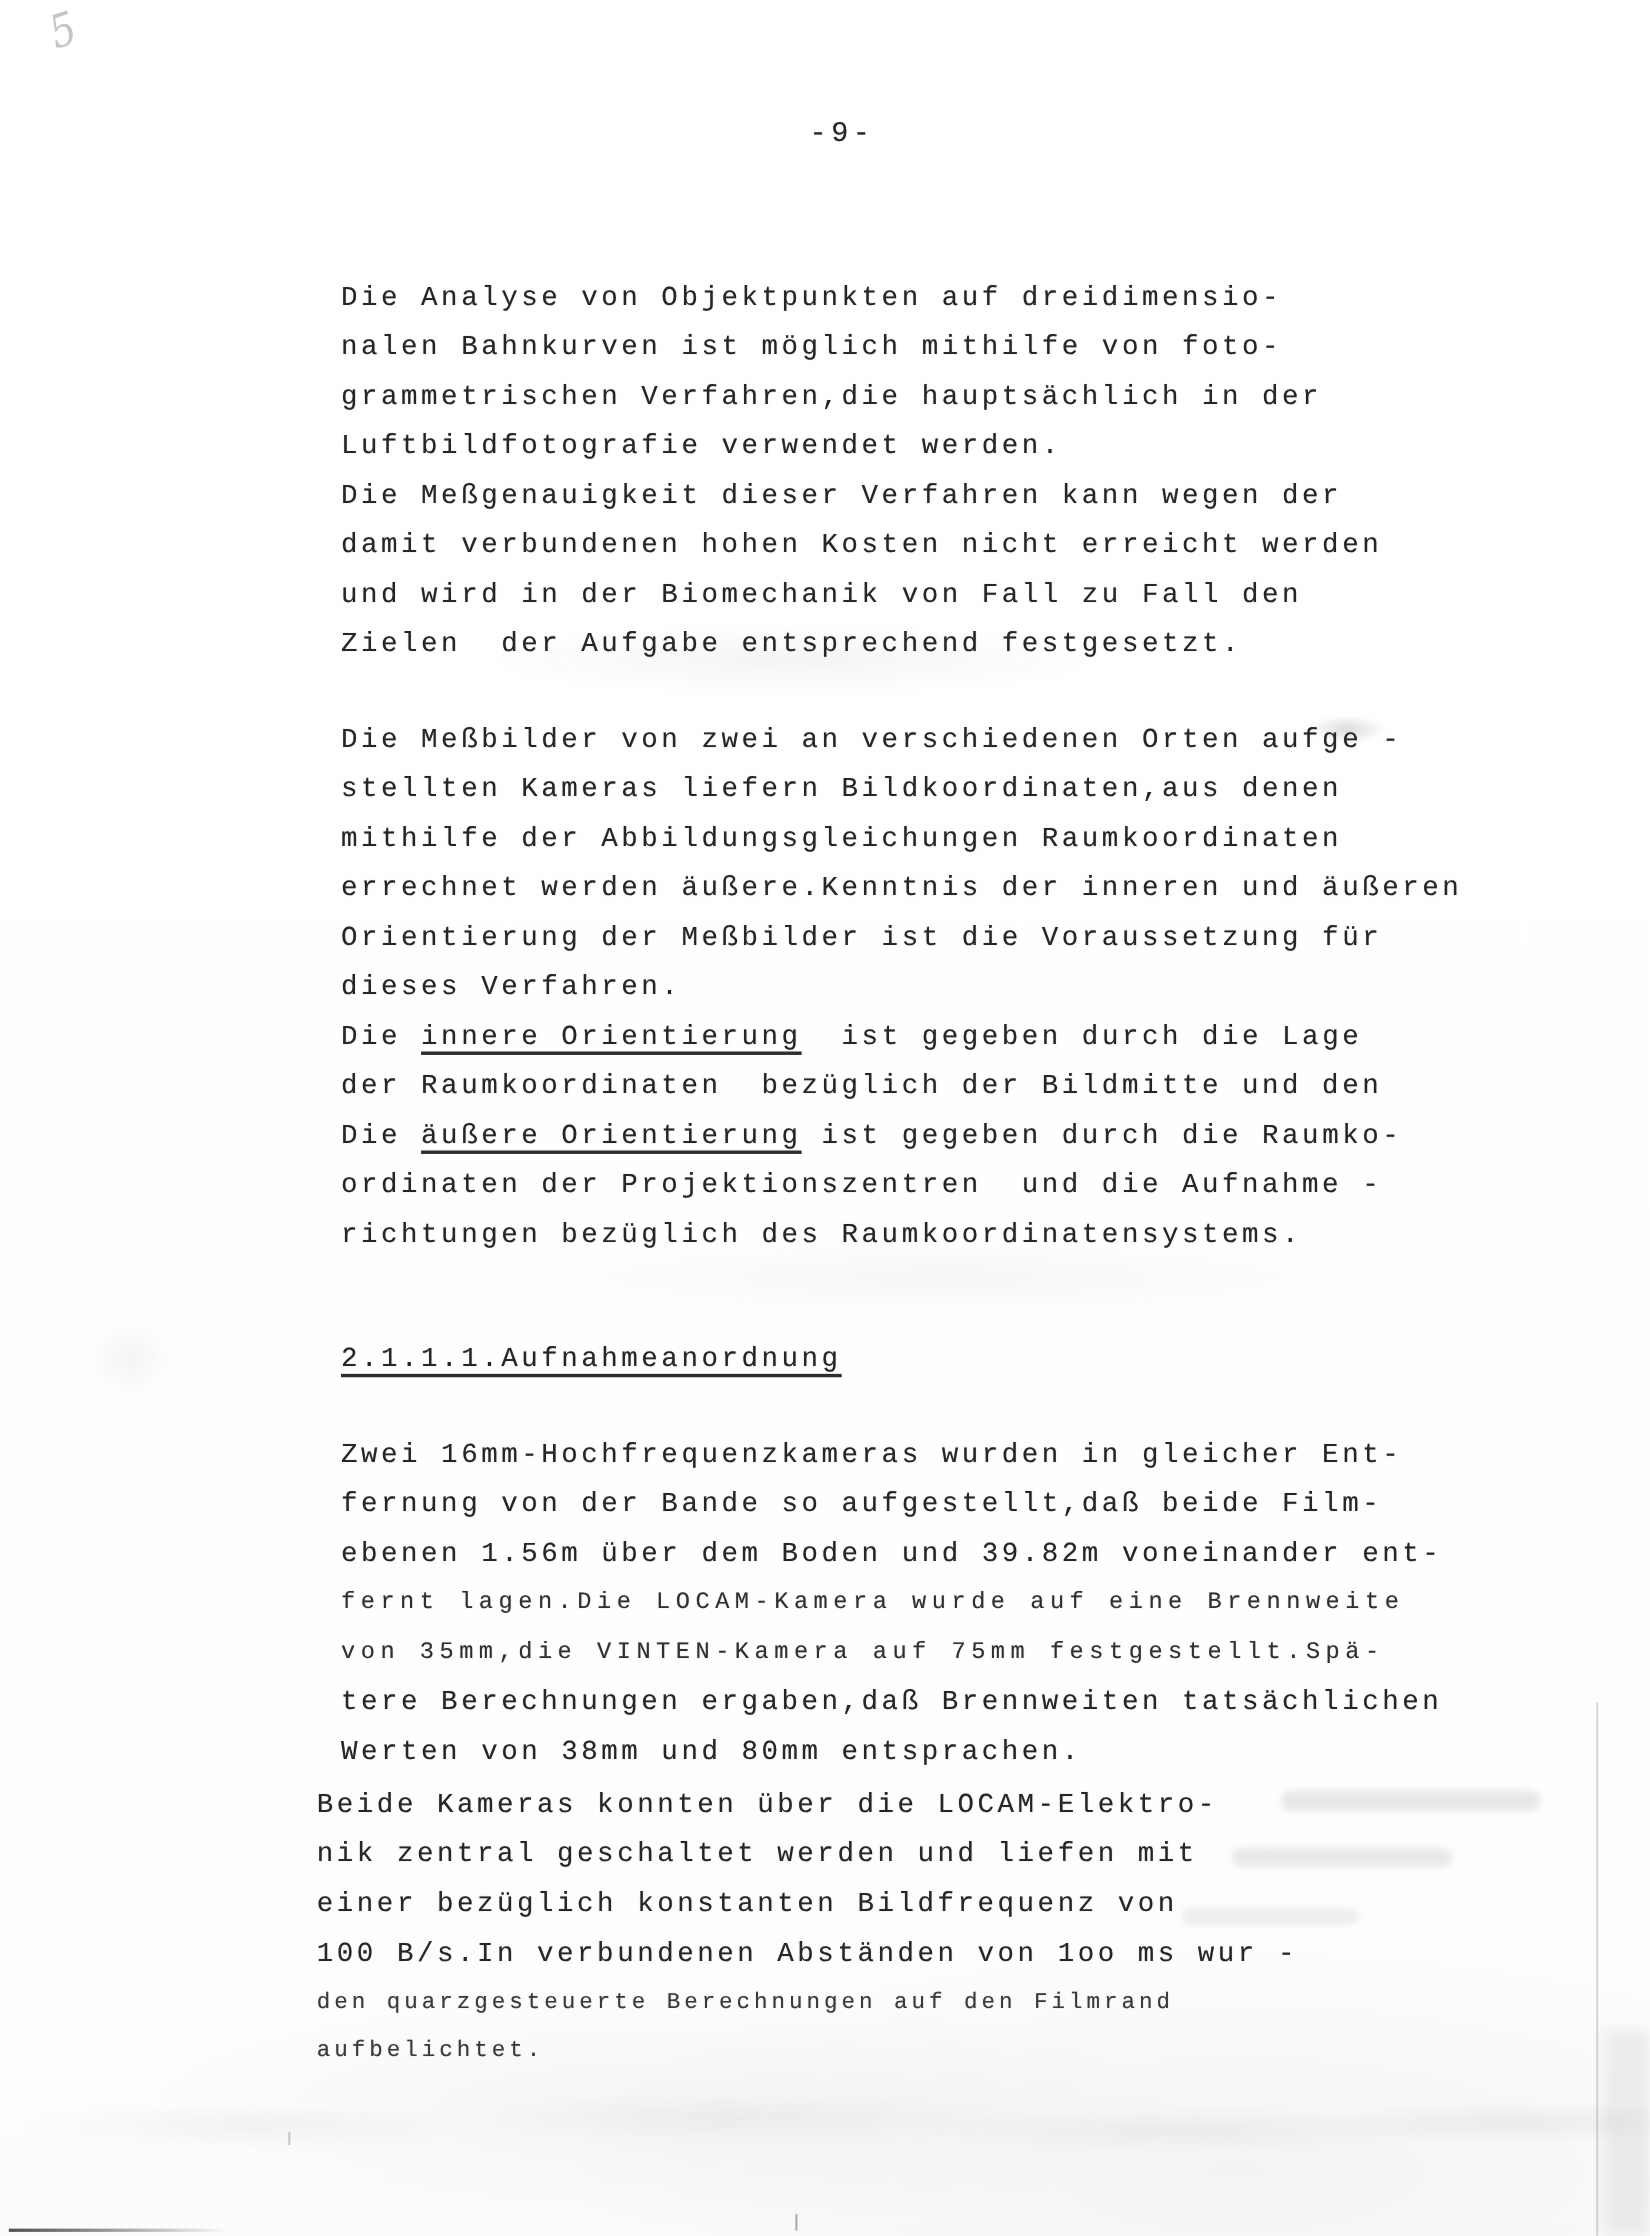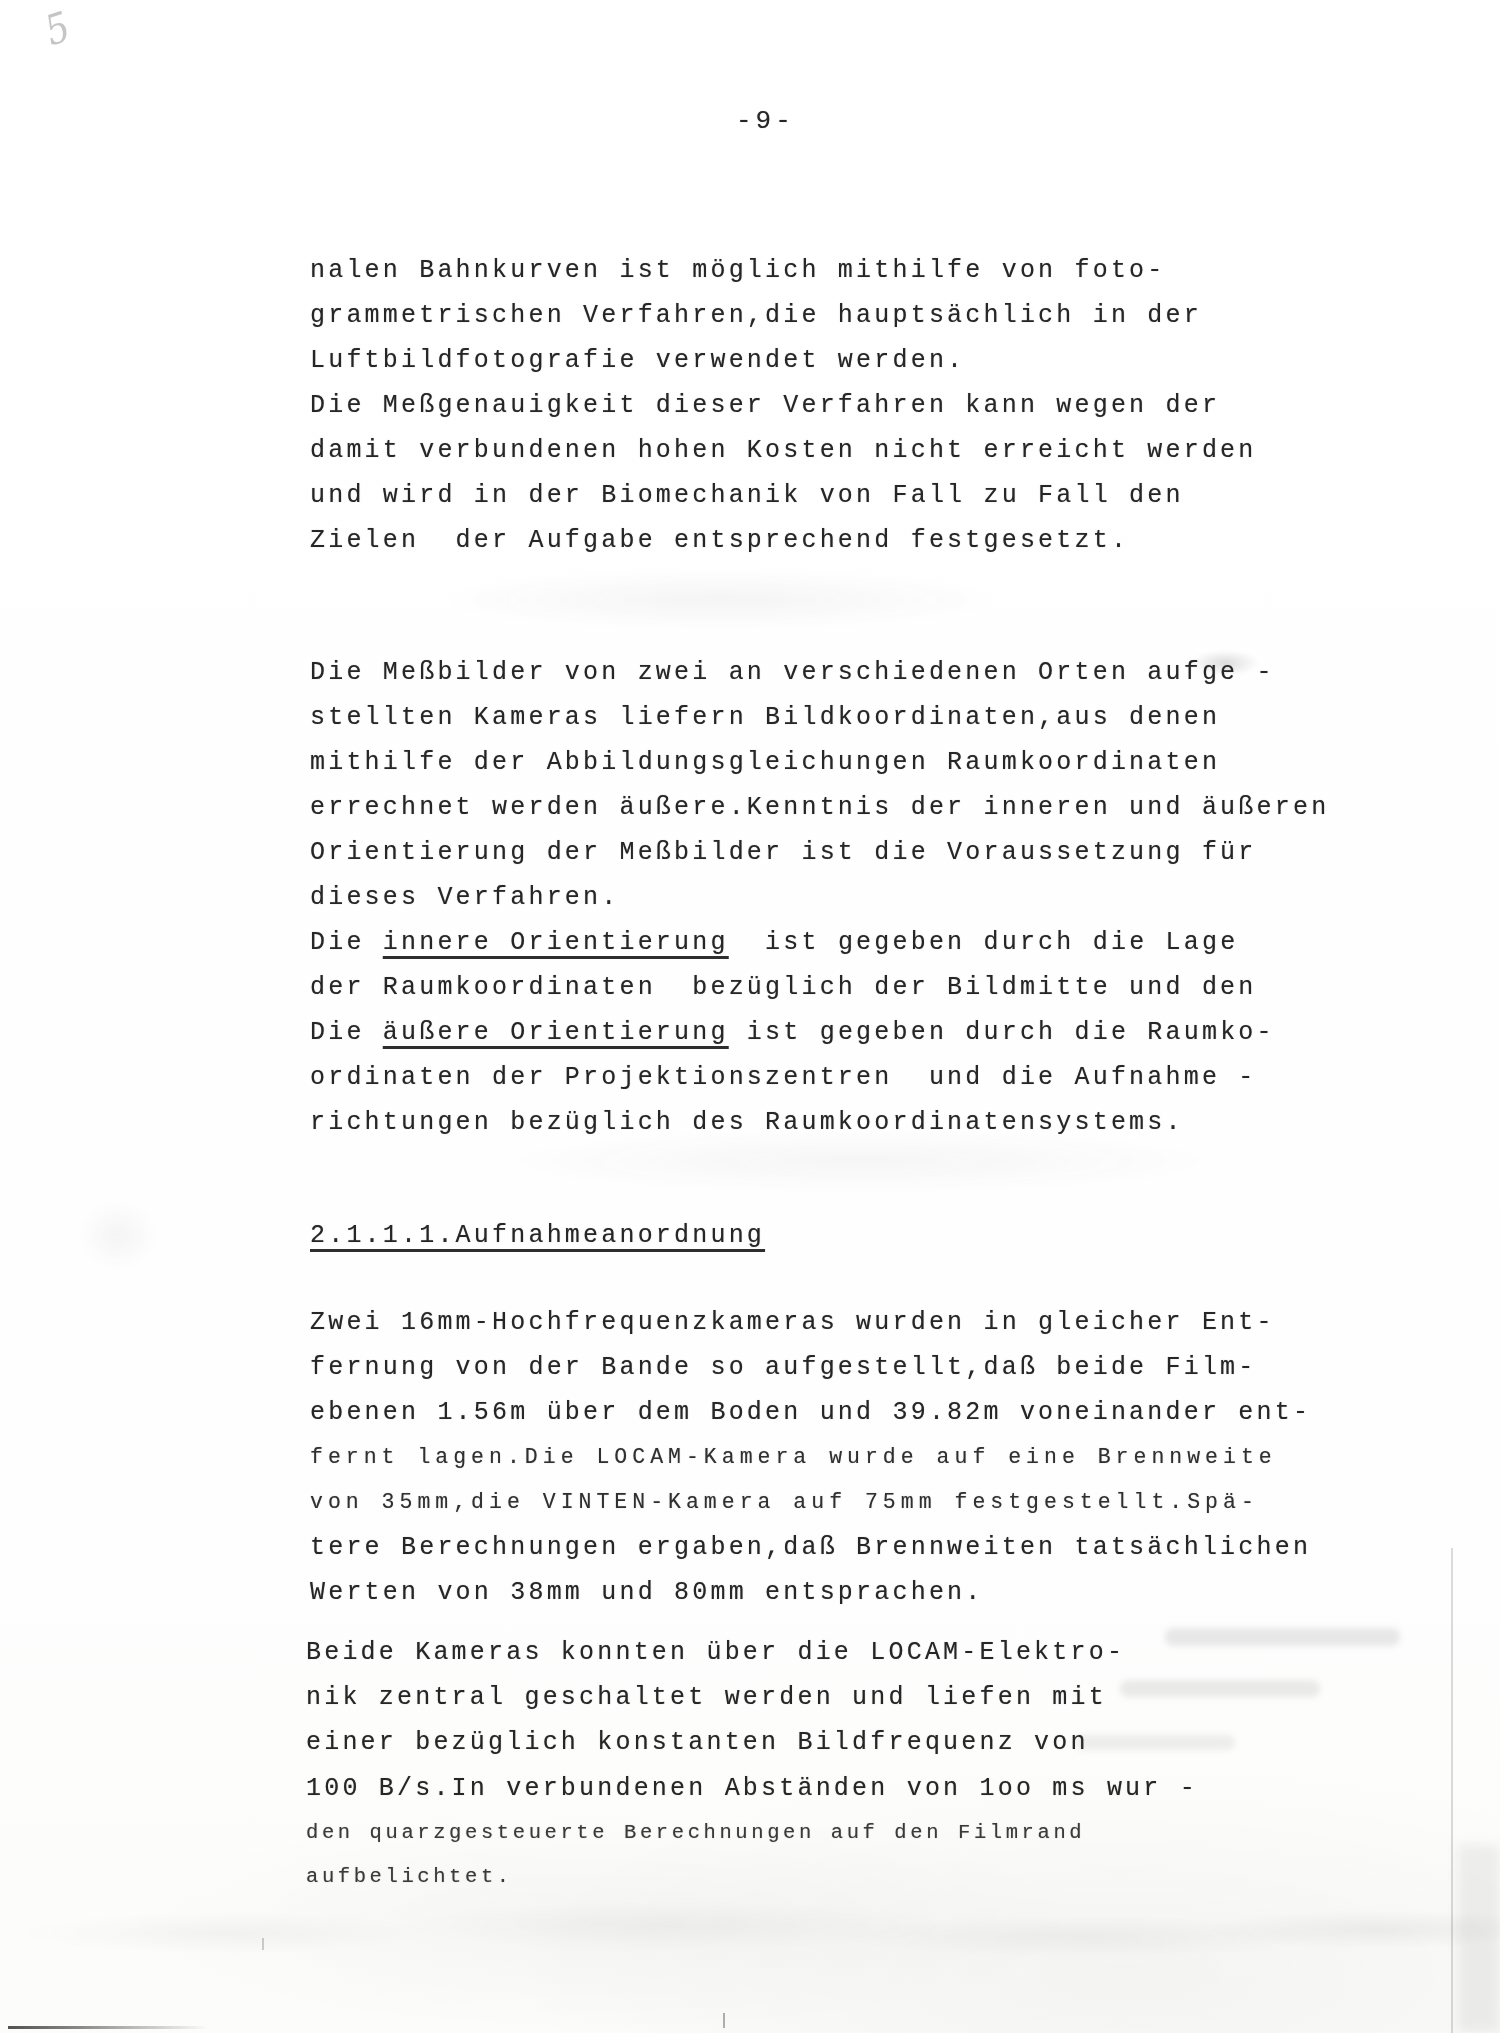--- a/index.html
+++ b/index.html
@@ -80,20 +80,21 @@
 </style>
 </head>
 <body>
 
 <div class="page">
   <span class="corner-mark">5</span>
   <div class="page-number">-9-</div>
 
   <div>
       <div class="para" style="top: 248px; left: 310px;">
+        <div class="line"><span>Die Analyse von Objektpunkten auf dreidimensio-</span></div>
         <div class="line"><span>nalen Bahnkurven ist möglich mithilfe von foto-</span></div>
         <div class="line"><span>grammetrischen Verfahren,die hauptsächlich in der</span></div>
         <div class="line"><span>Luftbildfotografie verwendet werden.</span></div>
         <div class="line"><span>Die Meßgenauigkeit dieser Verfahren kann wegen der</span></div>
         <div class="line"><span>damit verbundenen hohen Kosten nicht erreicht werden</span></div>
         <div class="line"><span>und wird in der Biomechanik von Fall zu Fall den</span></div>
         <div class="line"><span>Zielen  der Aufgabe entsprechend festgesetzt.</span></div>
       </div>
       <div class="para" style="top: 650px; left: 310px;">
         <div class="line"><span>Die Meßbilder von zwei an verschiedenen Orten aufge -</span></div>
@@ -113,21 +114,21 @@
       </div>
       <div class="para" style="top: 1300px; left: 310px;">
         <div class="line"><span>Zwei 16mm-Hochfrequenzkameras wurden in gleicher Ent-</span></div>
         <div class="line"><span>fernung von der Bande so aufgestellt,daß beide Film-</span></div>
         <div class="line"><span>ebenen 1.56m über dem Boden und 39.82m voneinander ent-</span></div>
         <div class="line small"><span>fernt lagen.Die LOCAM-Kamera wurde auf eine Brennweite</span></div>
         <div class="line small"><span>von 35mm,die VINTEN-Kamera auf 75mm festgestellt.Spä-</span></div>
         <div class="line"><span>tere Berechnungen ergaben,daß Brennweiten tatsächlichen</span></div>
         <div class="line"><span>Werten von 38mm und 80mm entsprachen.</span></div>
       </div>
-      <div class="para" style="top: 1618px; left: 306px; margin-top: 12px;">
+      <div class="para" style="top: 1618px; left: 288px;">
         <div class="line"><span>Beide Kameras konnten über die LOCAM-Elektro-</span></div>
         <div class="line"><span>nik zentral geschaltet werden und liefen mit</span></div>
         <div class="line"><span>einer bezüglich konstanten Bildfrequenz von</span></div>
         <div class="line" style="line-height: 47px; height: 47px;"><span>100 B/s.In verbundenen Abständen von 1oo ms wur -</span></div>
         <div class="line xsmall" style="line-height: 41px; height: 41px;"><span>den quarzgesteuerte Berechnungen auf den Filmrand</span></div>
         <div class="line xsmall" style="line-height: 47px; height: 47px;"><span>aufbelichtet.</span></div>
       </div>
     </div>
 
   <div class="artifact smudge-aufgabe"></div>

